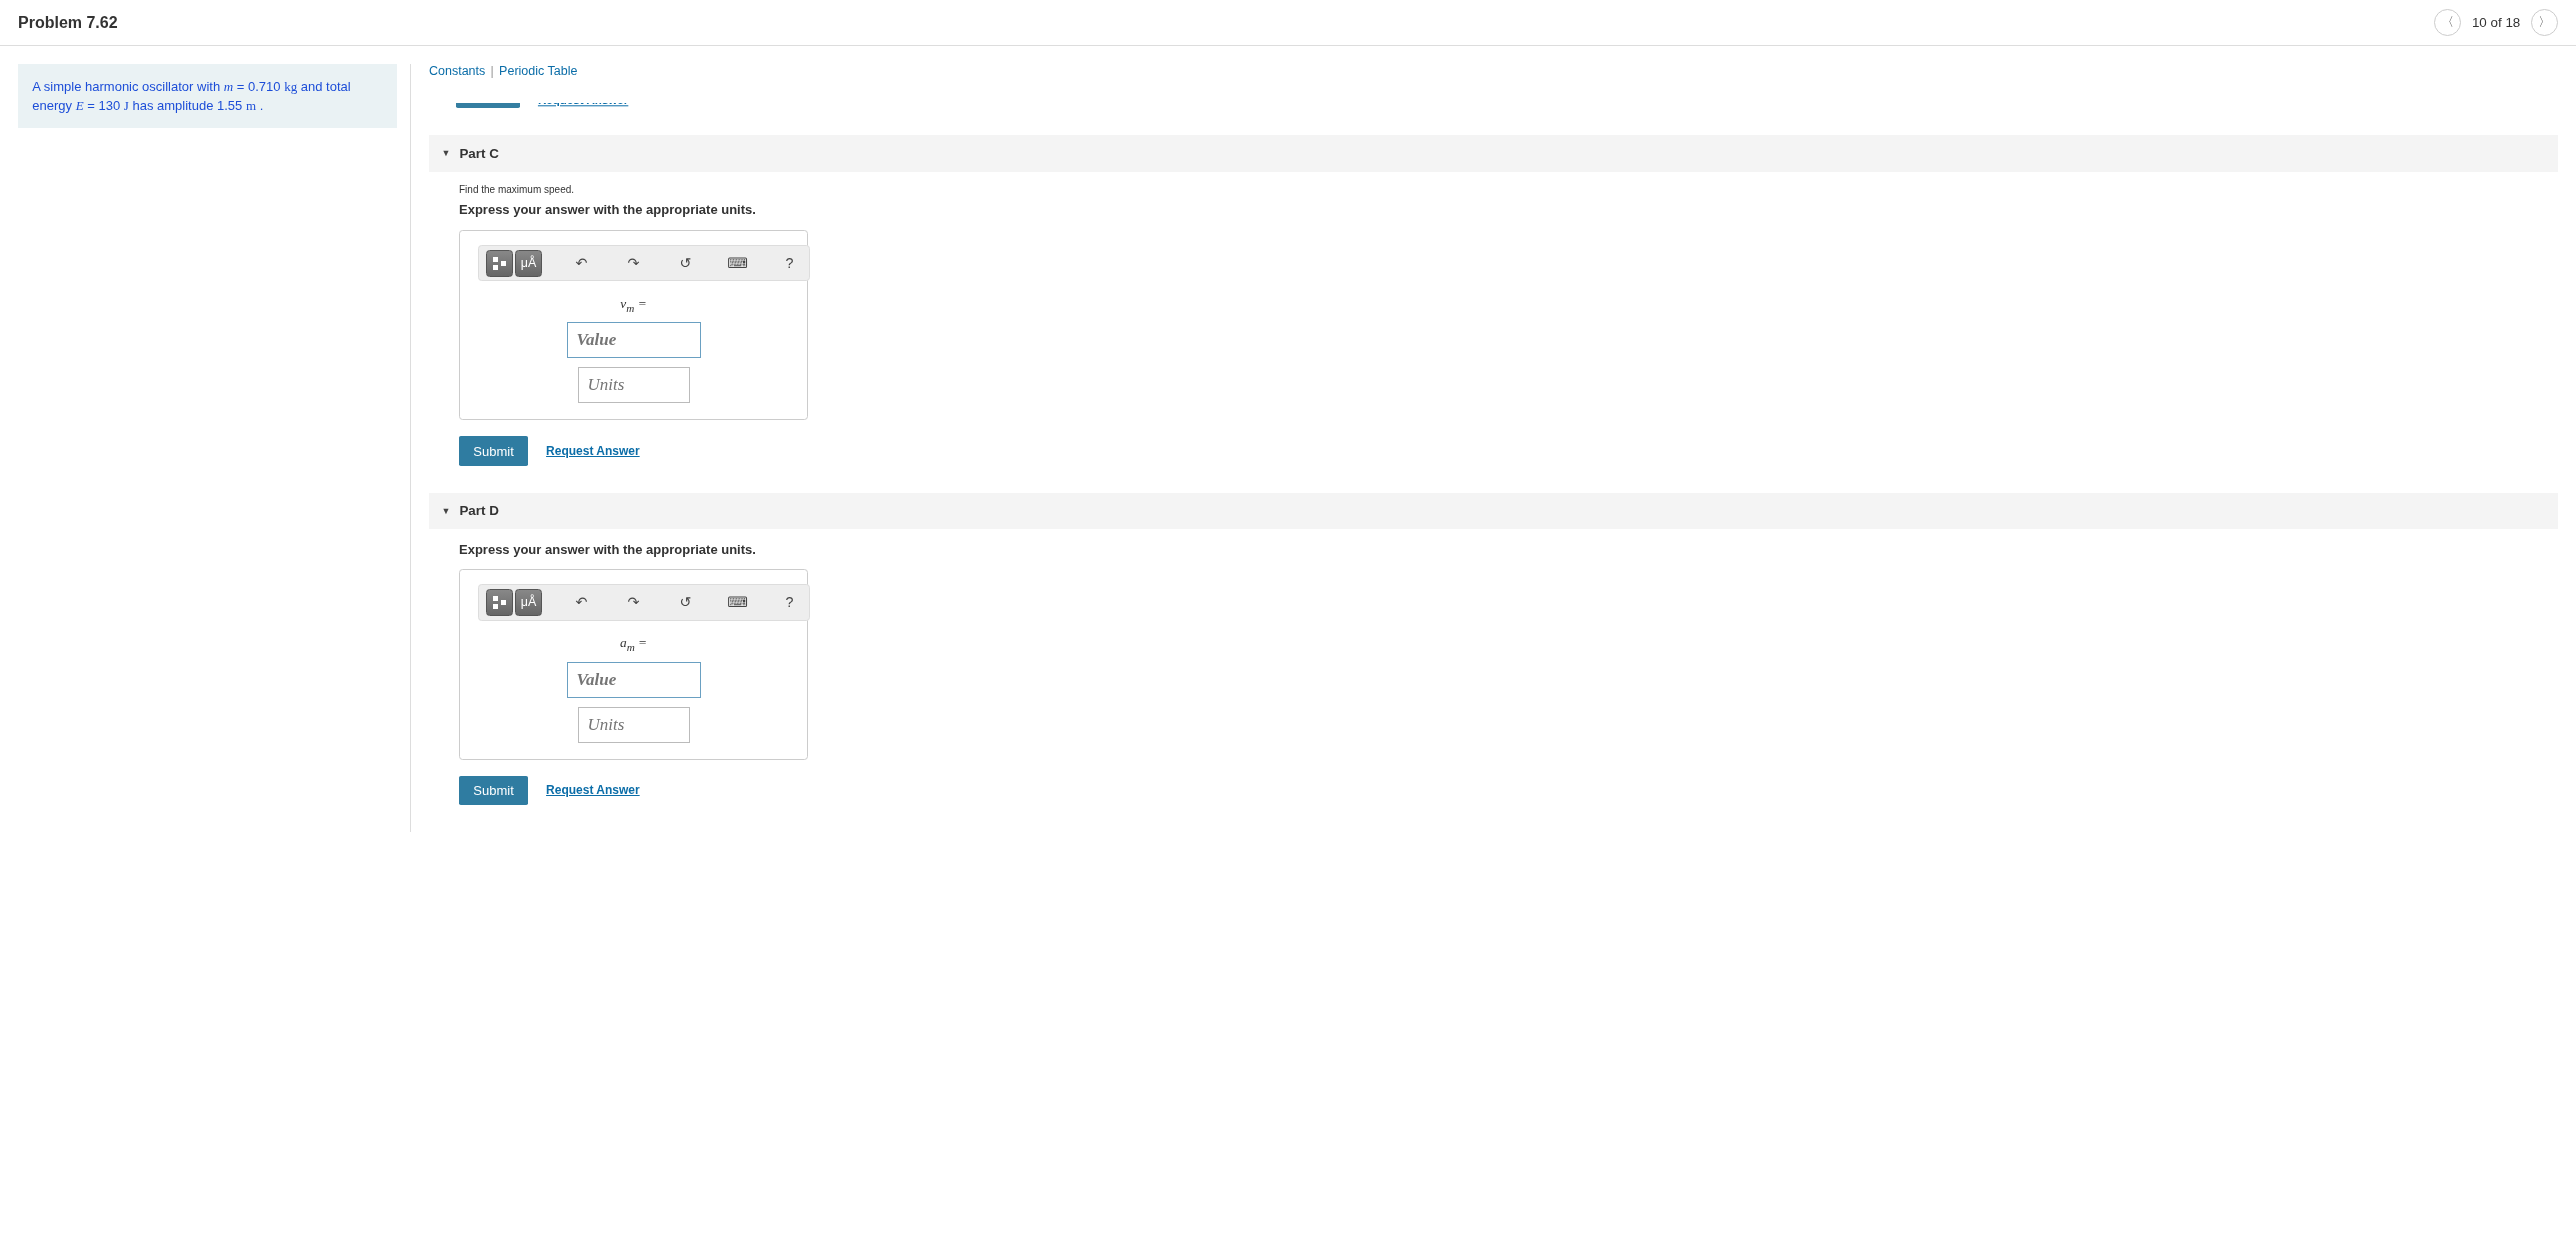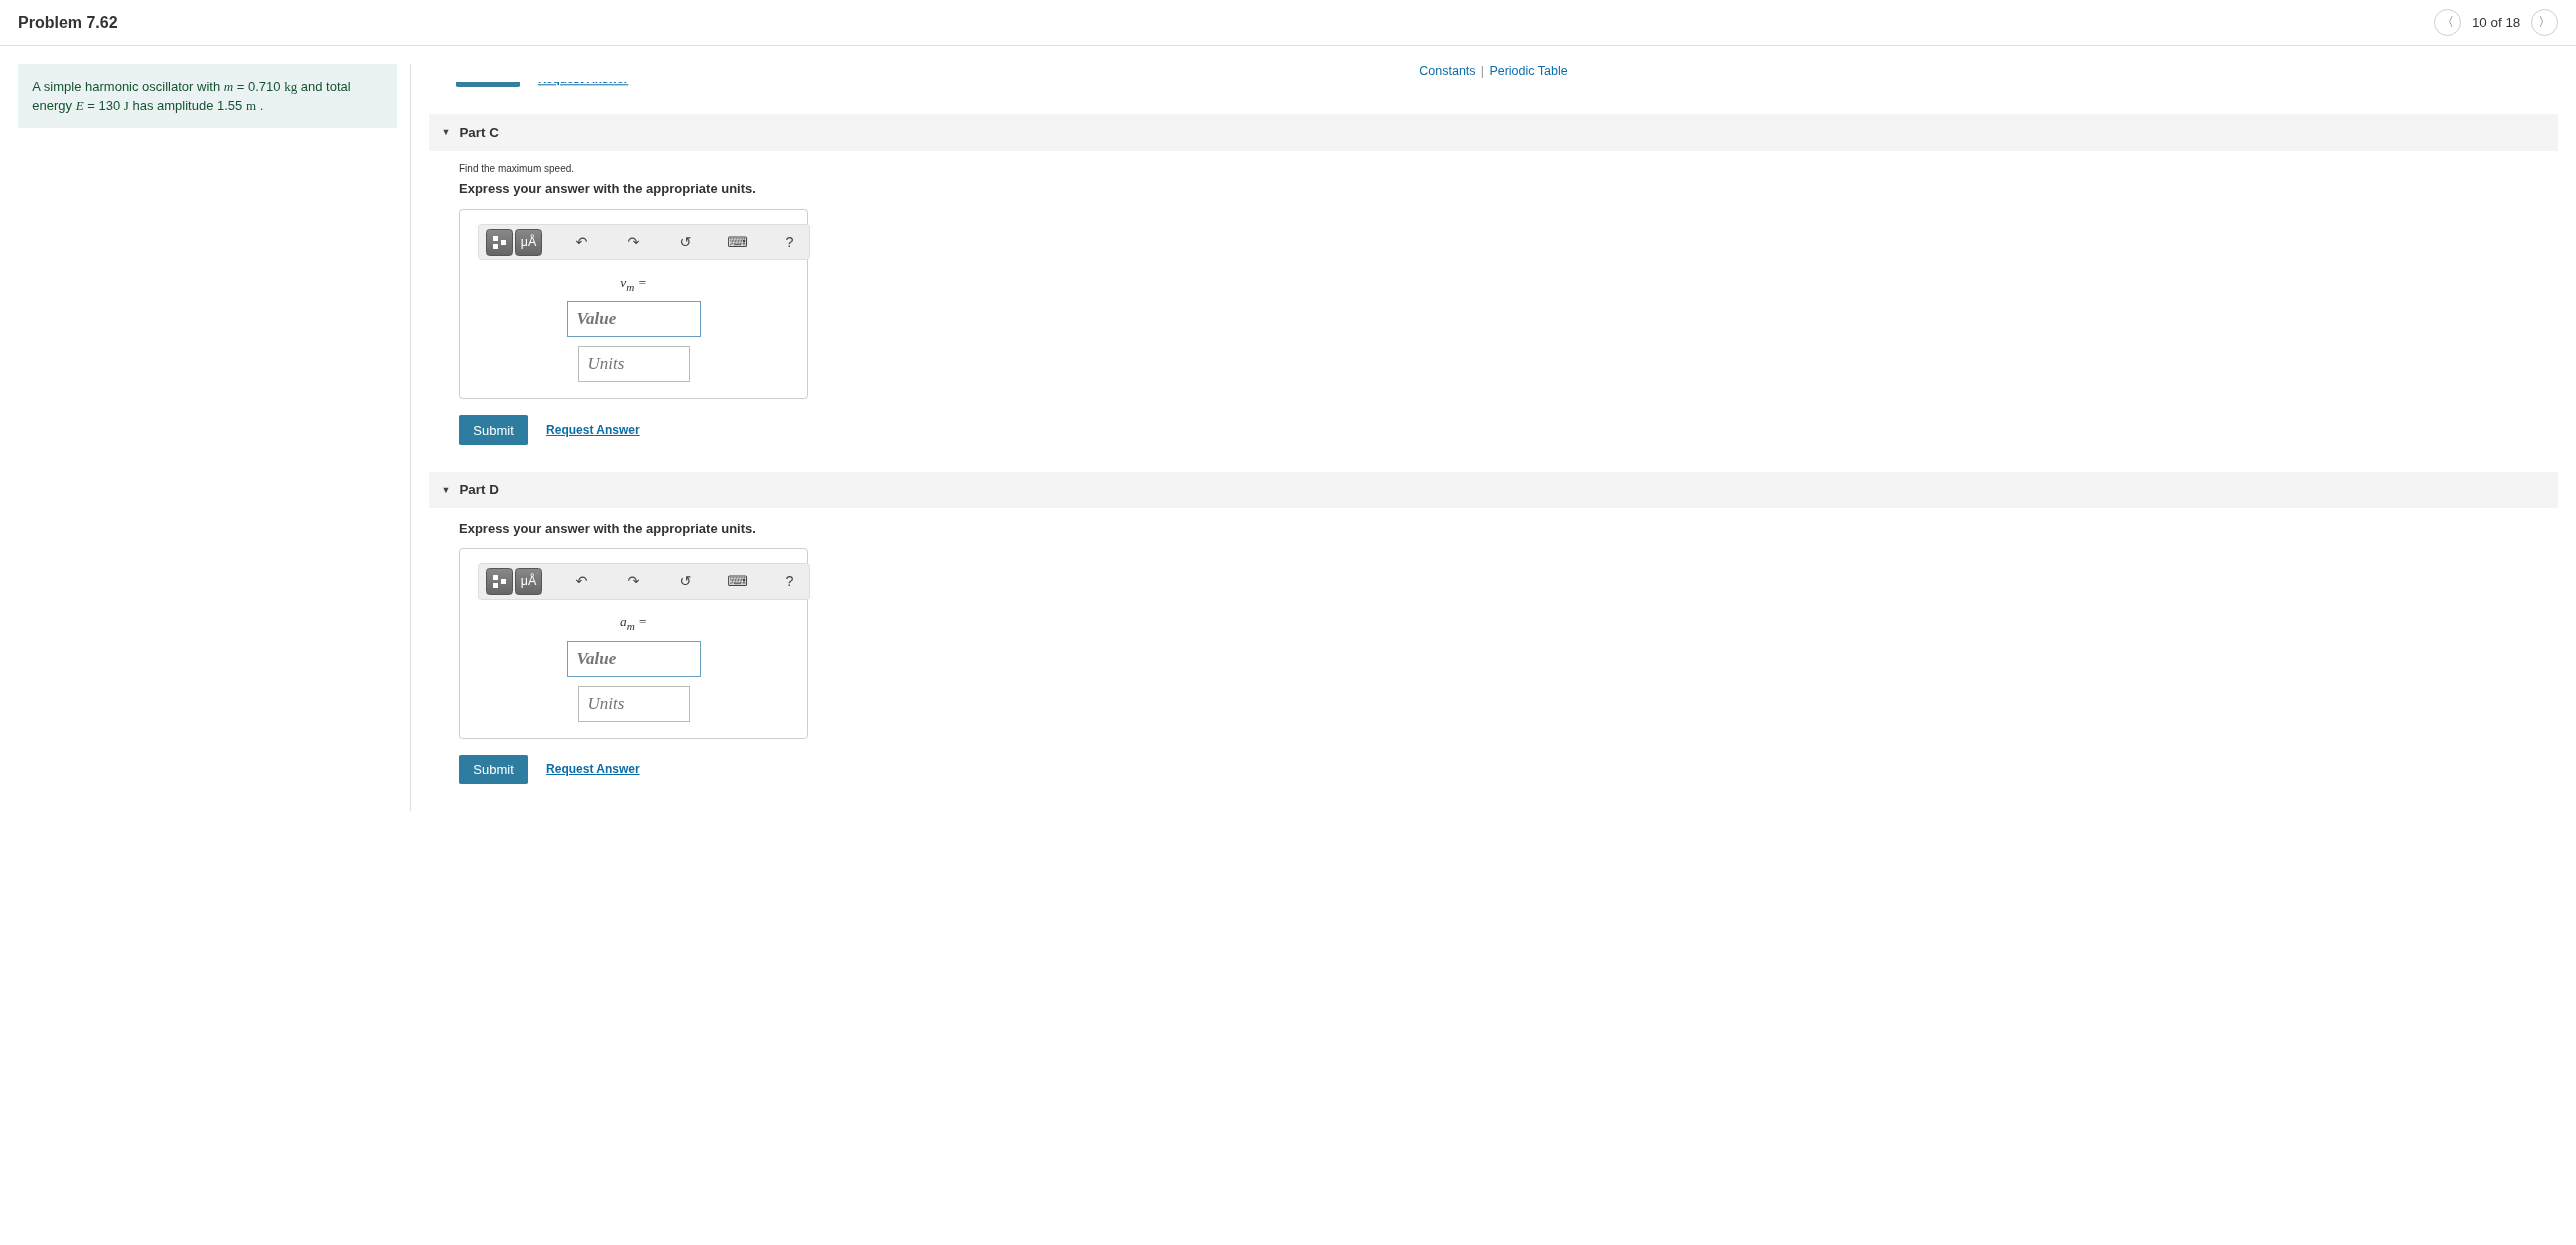--- a/index.html
+++ b/index.html
@@ -52,32 +52,32 @@
     width: 411px;
     padding: 0 13.4px 0 18px;
     border-right: 0.9px solid #ddd;
     min-height: 581px;
   }
   .problem-box {
     background: #eaf2f4;
     padding: 12.5px 14.3px;
     font-size: 13px;
     line-height: 1.5;
-    color: #14532d;
+    color: #1d4ed8;
   }
   .problem-box .mi { font-style: italic; font-family: Georgia, serif; }
   .problem-box .units-sp { font-family: Georgia, serif; }
   .right-col {
     flex: 1;
     padding: 0 18px;
     position: relative;
   }
   .top-links {
-    text-align: center;
-    margin-bottom: 4px;
+    text-align: left;
+    margin-bottom: 25px;
   }
   .top-links a {
     color: #0b6da8;
     font-size: 12.5px;
     text-decoration: none;
     cursor: pointer;
   }
   .top-links .sep {
     color: #999;
     margin: 0 1.8px;

